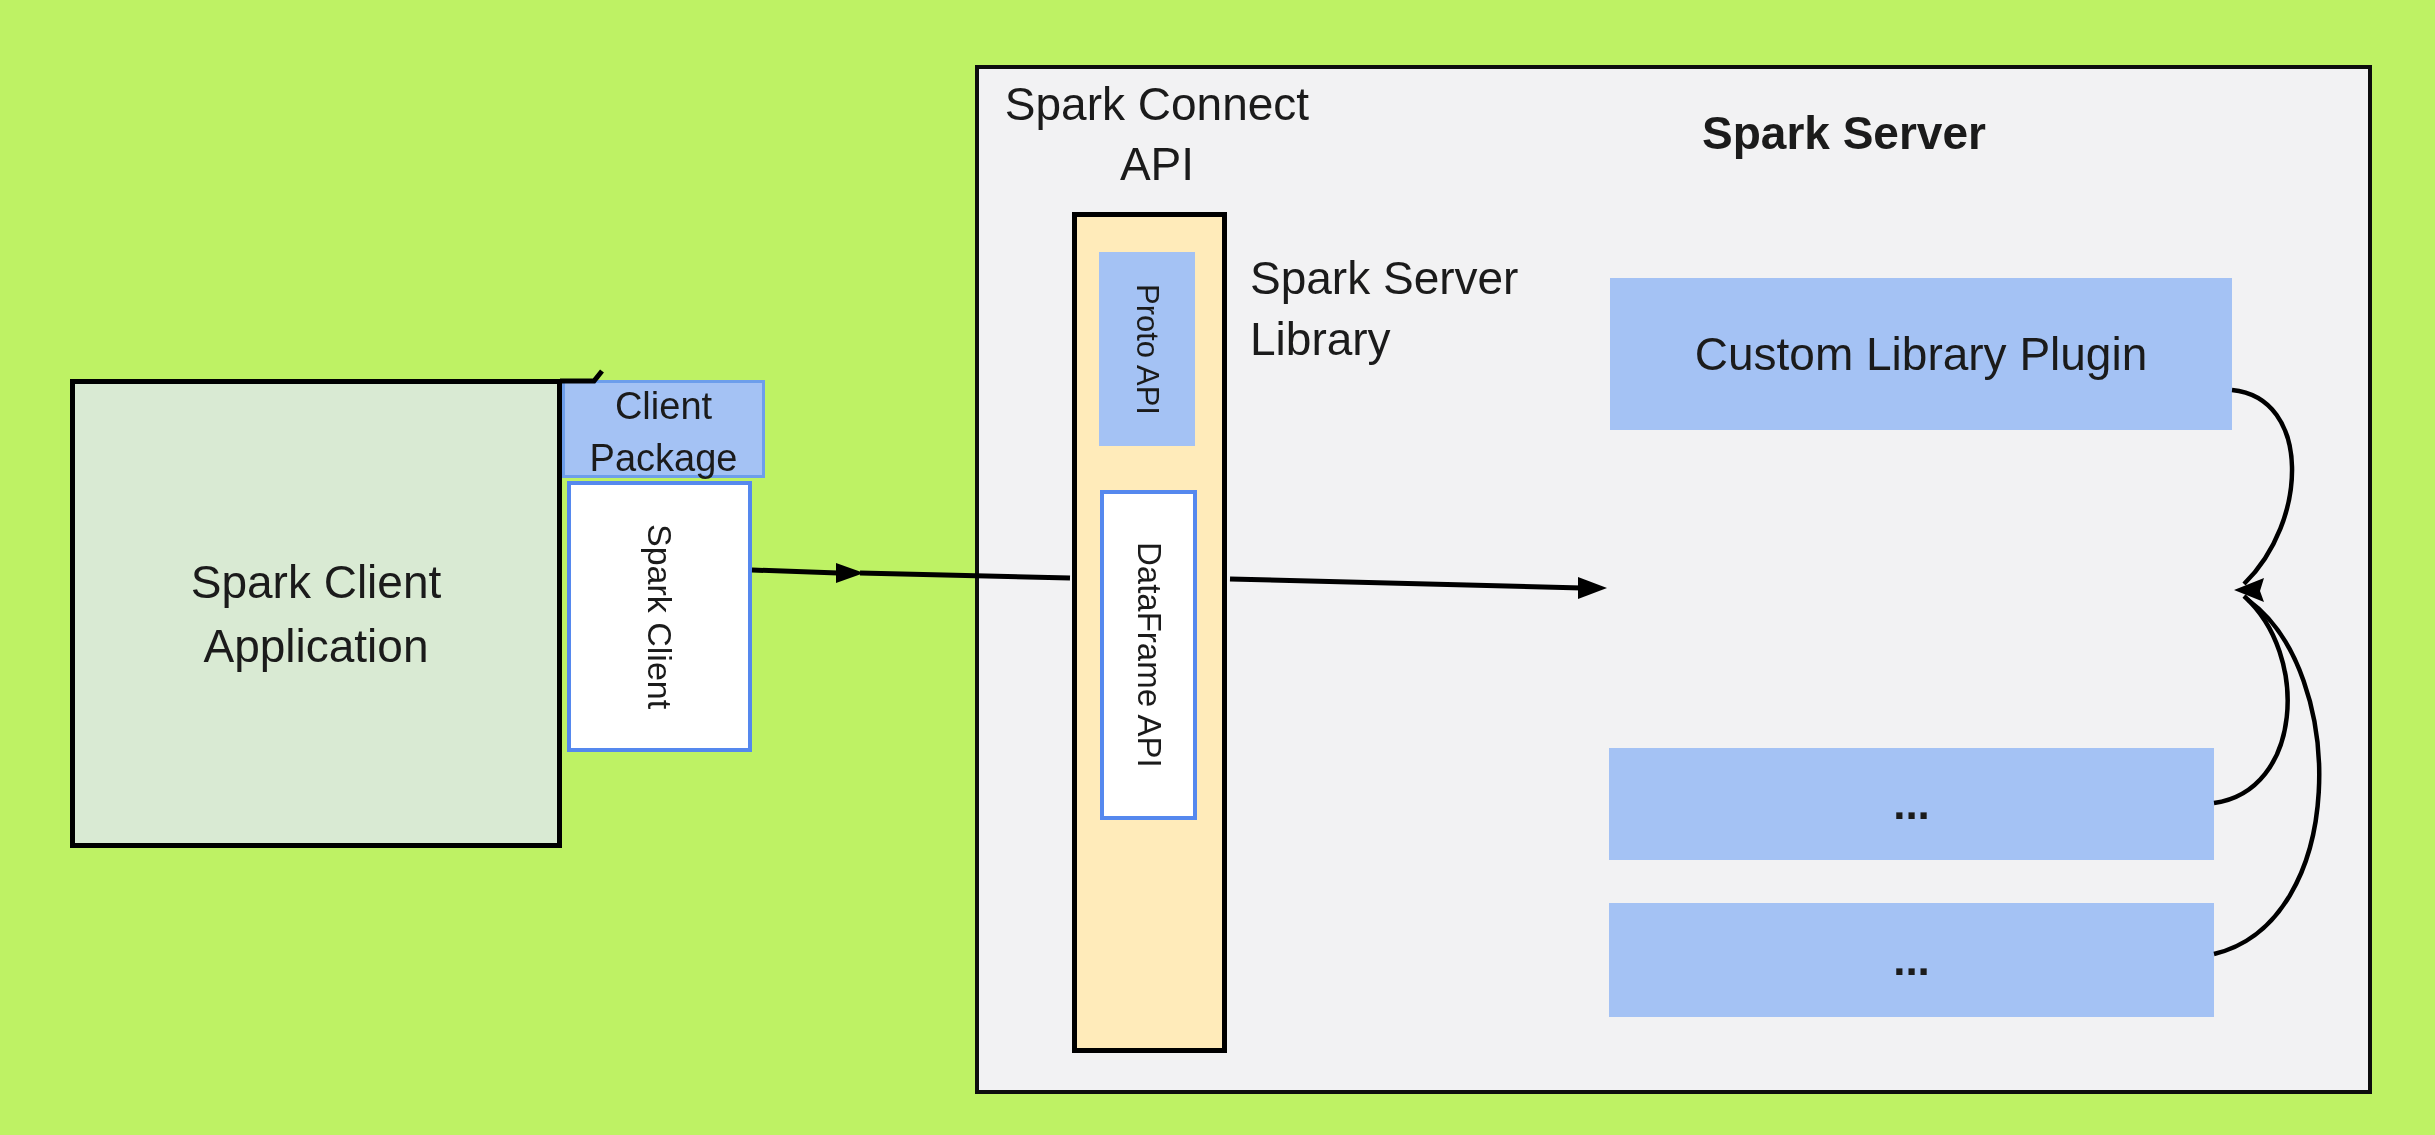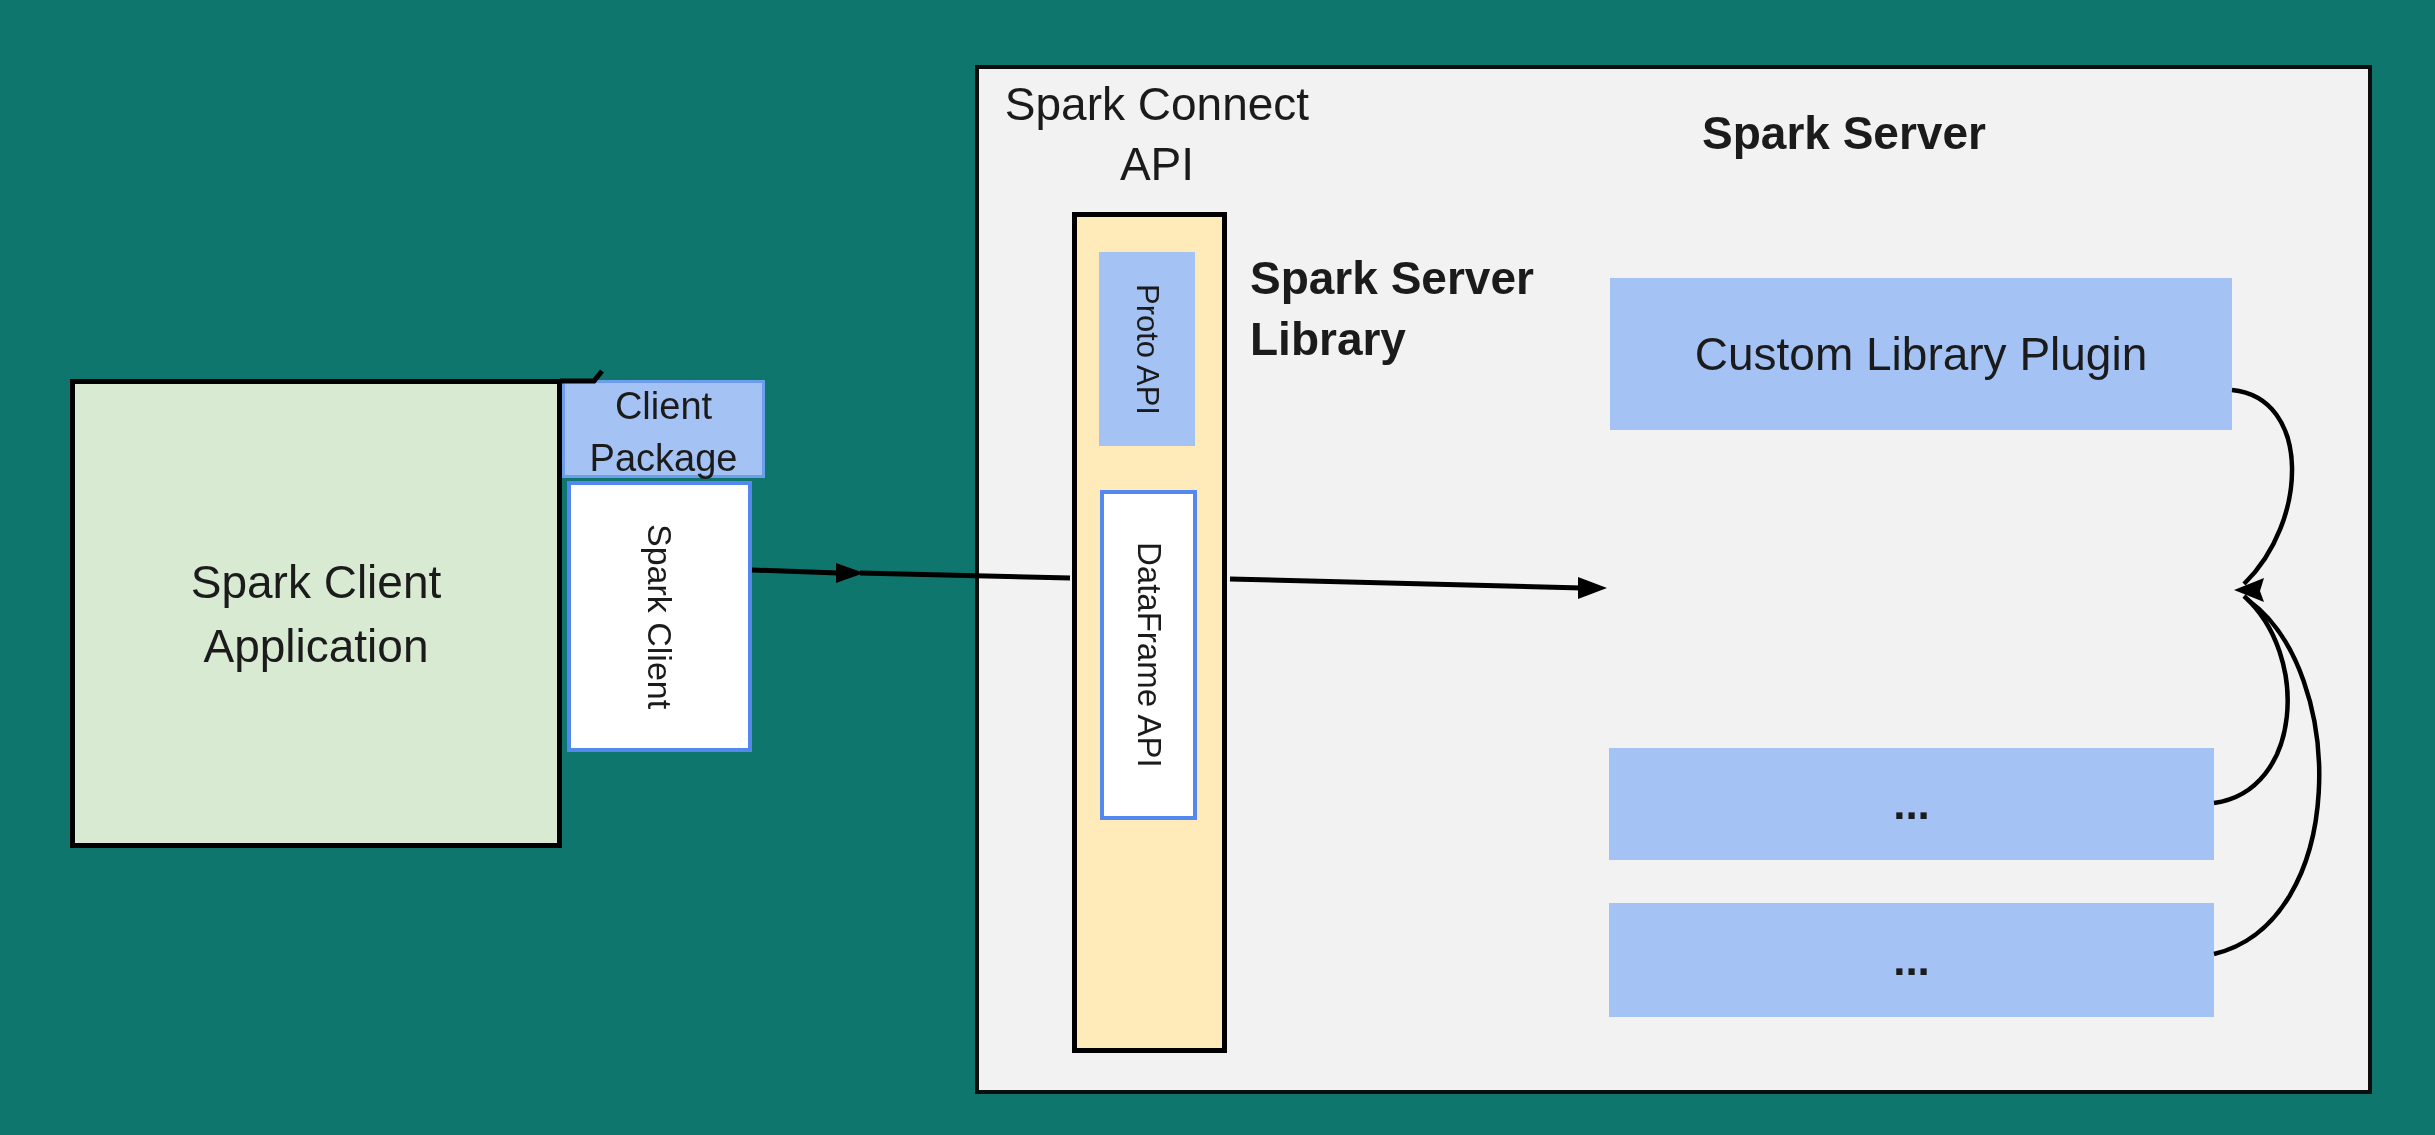--- a/index.html
+++ b/index.html
@@ -2,21 +2,21 @@
 <html style="--green: #d9ead3; --blue: #a4c2f4; --blue-border: #6d9eeb; --core-border: #5588ee; --yellow: #ffebba; --gray: #f2f2f3; --ink: #1b1b1b;"><head>
 <meta charset="utf-8">
 <style>
   :root{
     --green:#d9ead3; --blue:#a4c2f4; --blue-border:#6d9eeb;
     --core-border:#5588ee; --yellow:#ffebba; --gray:#f2f2f3; --ink:#1b1b1b;
   }
   *{box-sizing:border-box; margin:0; padding:0;}
   html,body{background:#ffffff;}
   #canvas{
-    position:relative; width:2435px; height:1135px; background:#0f766e;
+    position:relative; width:2435px; height:1135px; background:#bef264;
     font-family:"Liberation Sans", sans-serif; color:var(--ink); overflow:hidden;
   }
   .abs{position:absolute;}
   .center-flex{display:flex; align-items:center; justify-content:center; text-align:center;}
 
   
   .server-frame{left:975px; top:65px; width:1397px; height:1029px;
     background:var(--gray); border:4px solid #0d0d0d;}
 
   
@@ -38,21 +38,21 @@
     background:var(--yellow); border:5px solid #000;}
   .proto-api{left:1099px; top:252px; width:96px; height:194px; background:var(--blue);}
   .proto-api .label{font-size:31px;}
   .dataframe-api{left:1100px; top:490px; width:97px; height:330px;
     background:#fff; border:4px solid var(--core-border);}
   .dataframe-api .label{font-size:33px;}
 
   
   .connect-title{left:992px; top:74px; width:330px; font-size:46px; line-height:60px; text-align:center;}
   .server-title{left:1644px; top:106px; width:400px; font-size:46px; font-weight:bold; text-align:center;}
-  .server-lib-title{left:1250px; top:248px; width:300px; font-size:46px; line-height:61px; text-align:left;font-weight:bold;}
+  .server-lib-title{left:1250px; top:248px; width:300px; font-size:46px; line-height:61px; text-align:left;}
 
   
   .plugin-box{left:1610px; top:278px; width:622px; height:152px; background:var(--blue);}
   .plugin-box .label{font-size:46px;}
   .core-box{left:1609px; top:483px; width:623px; height:210px; background:#fff; border:4px solid var(--core-border);}
   .core-box .label{font-size:46px;}
   .more-box-1{left:1609px; top:748px; width:605px; height:112px; background:var(--blue);}
   .more-box-2{left:1609px; top:903px; width:605px; height:114px; background:var(--blue);}
   .more-box-1 .label,.more-box-2 .label{font-size:44px; font-weight:bold; line-height:20px;}
 

